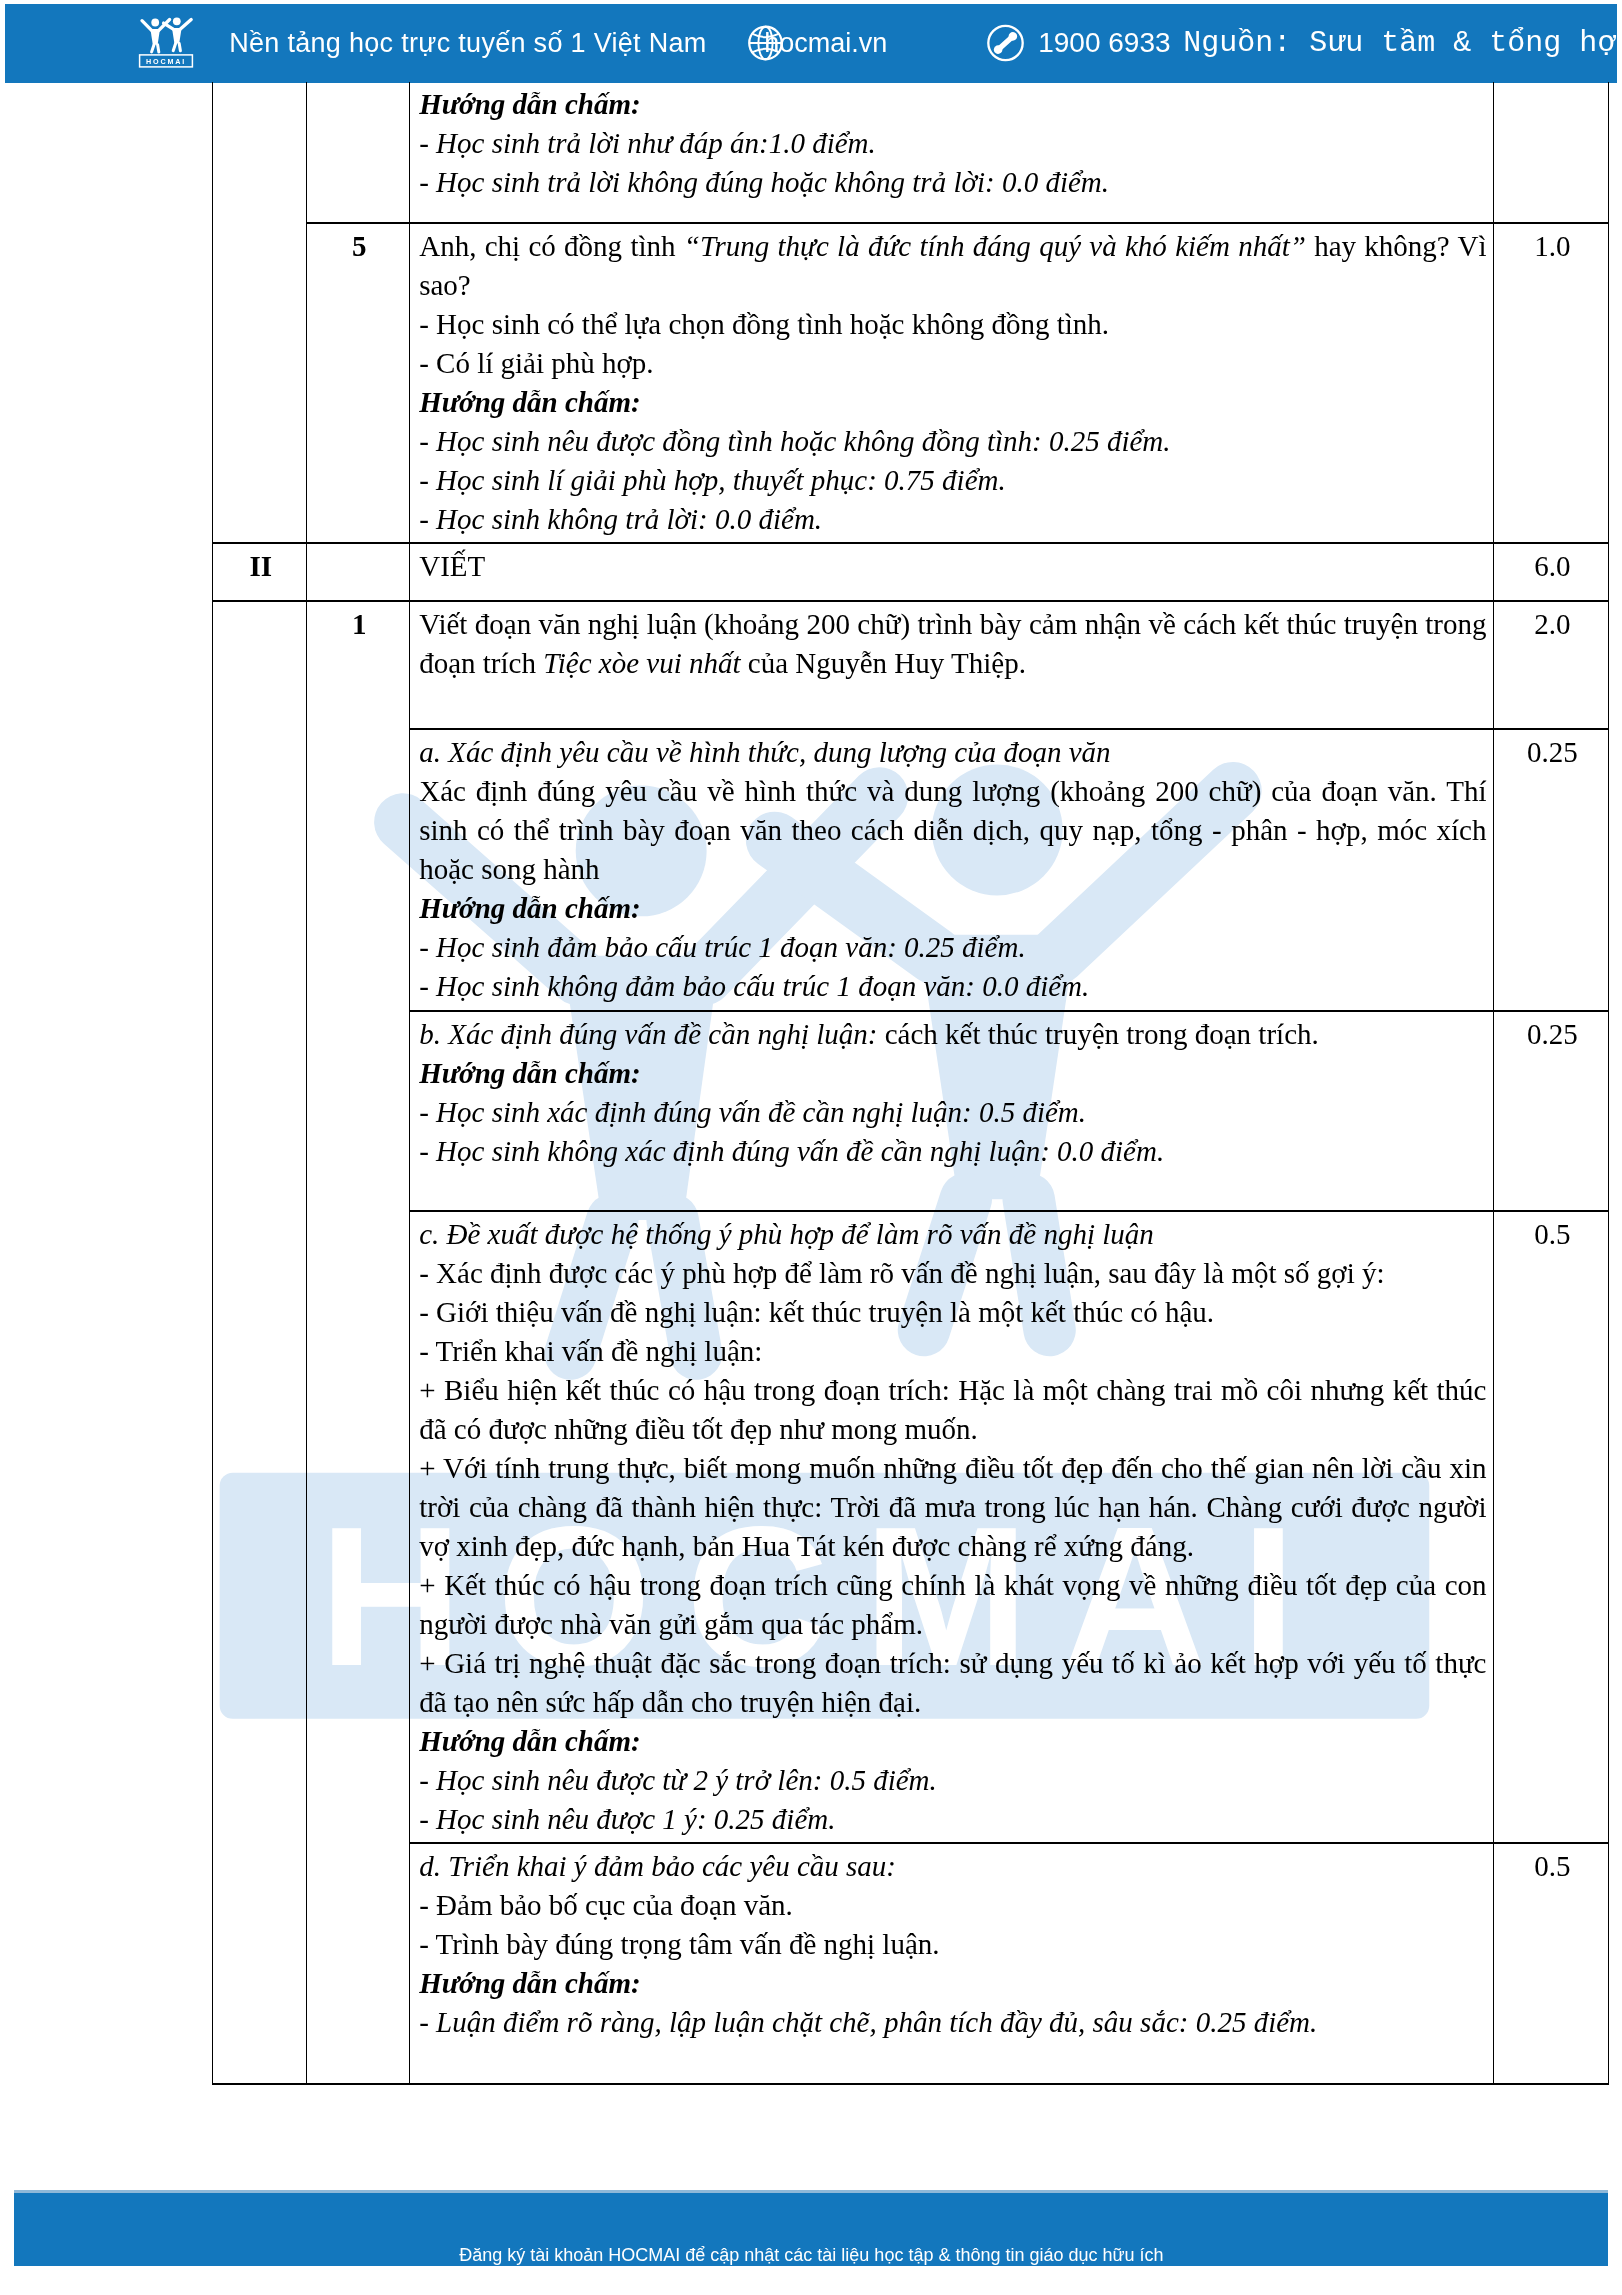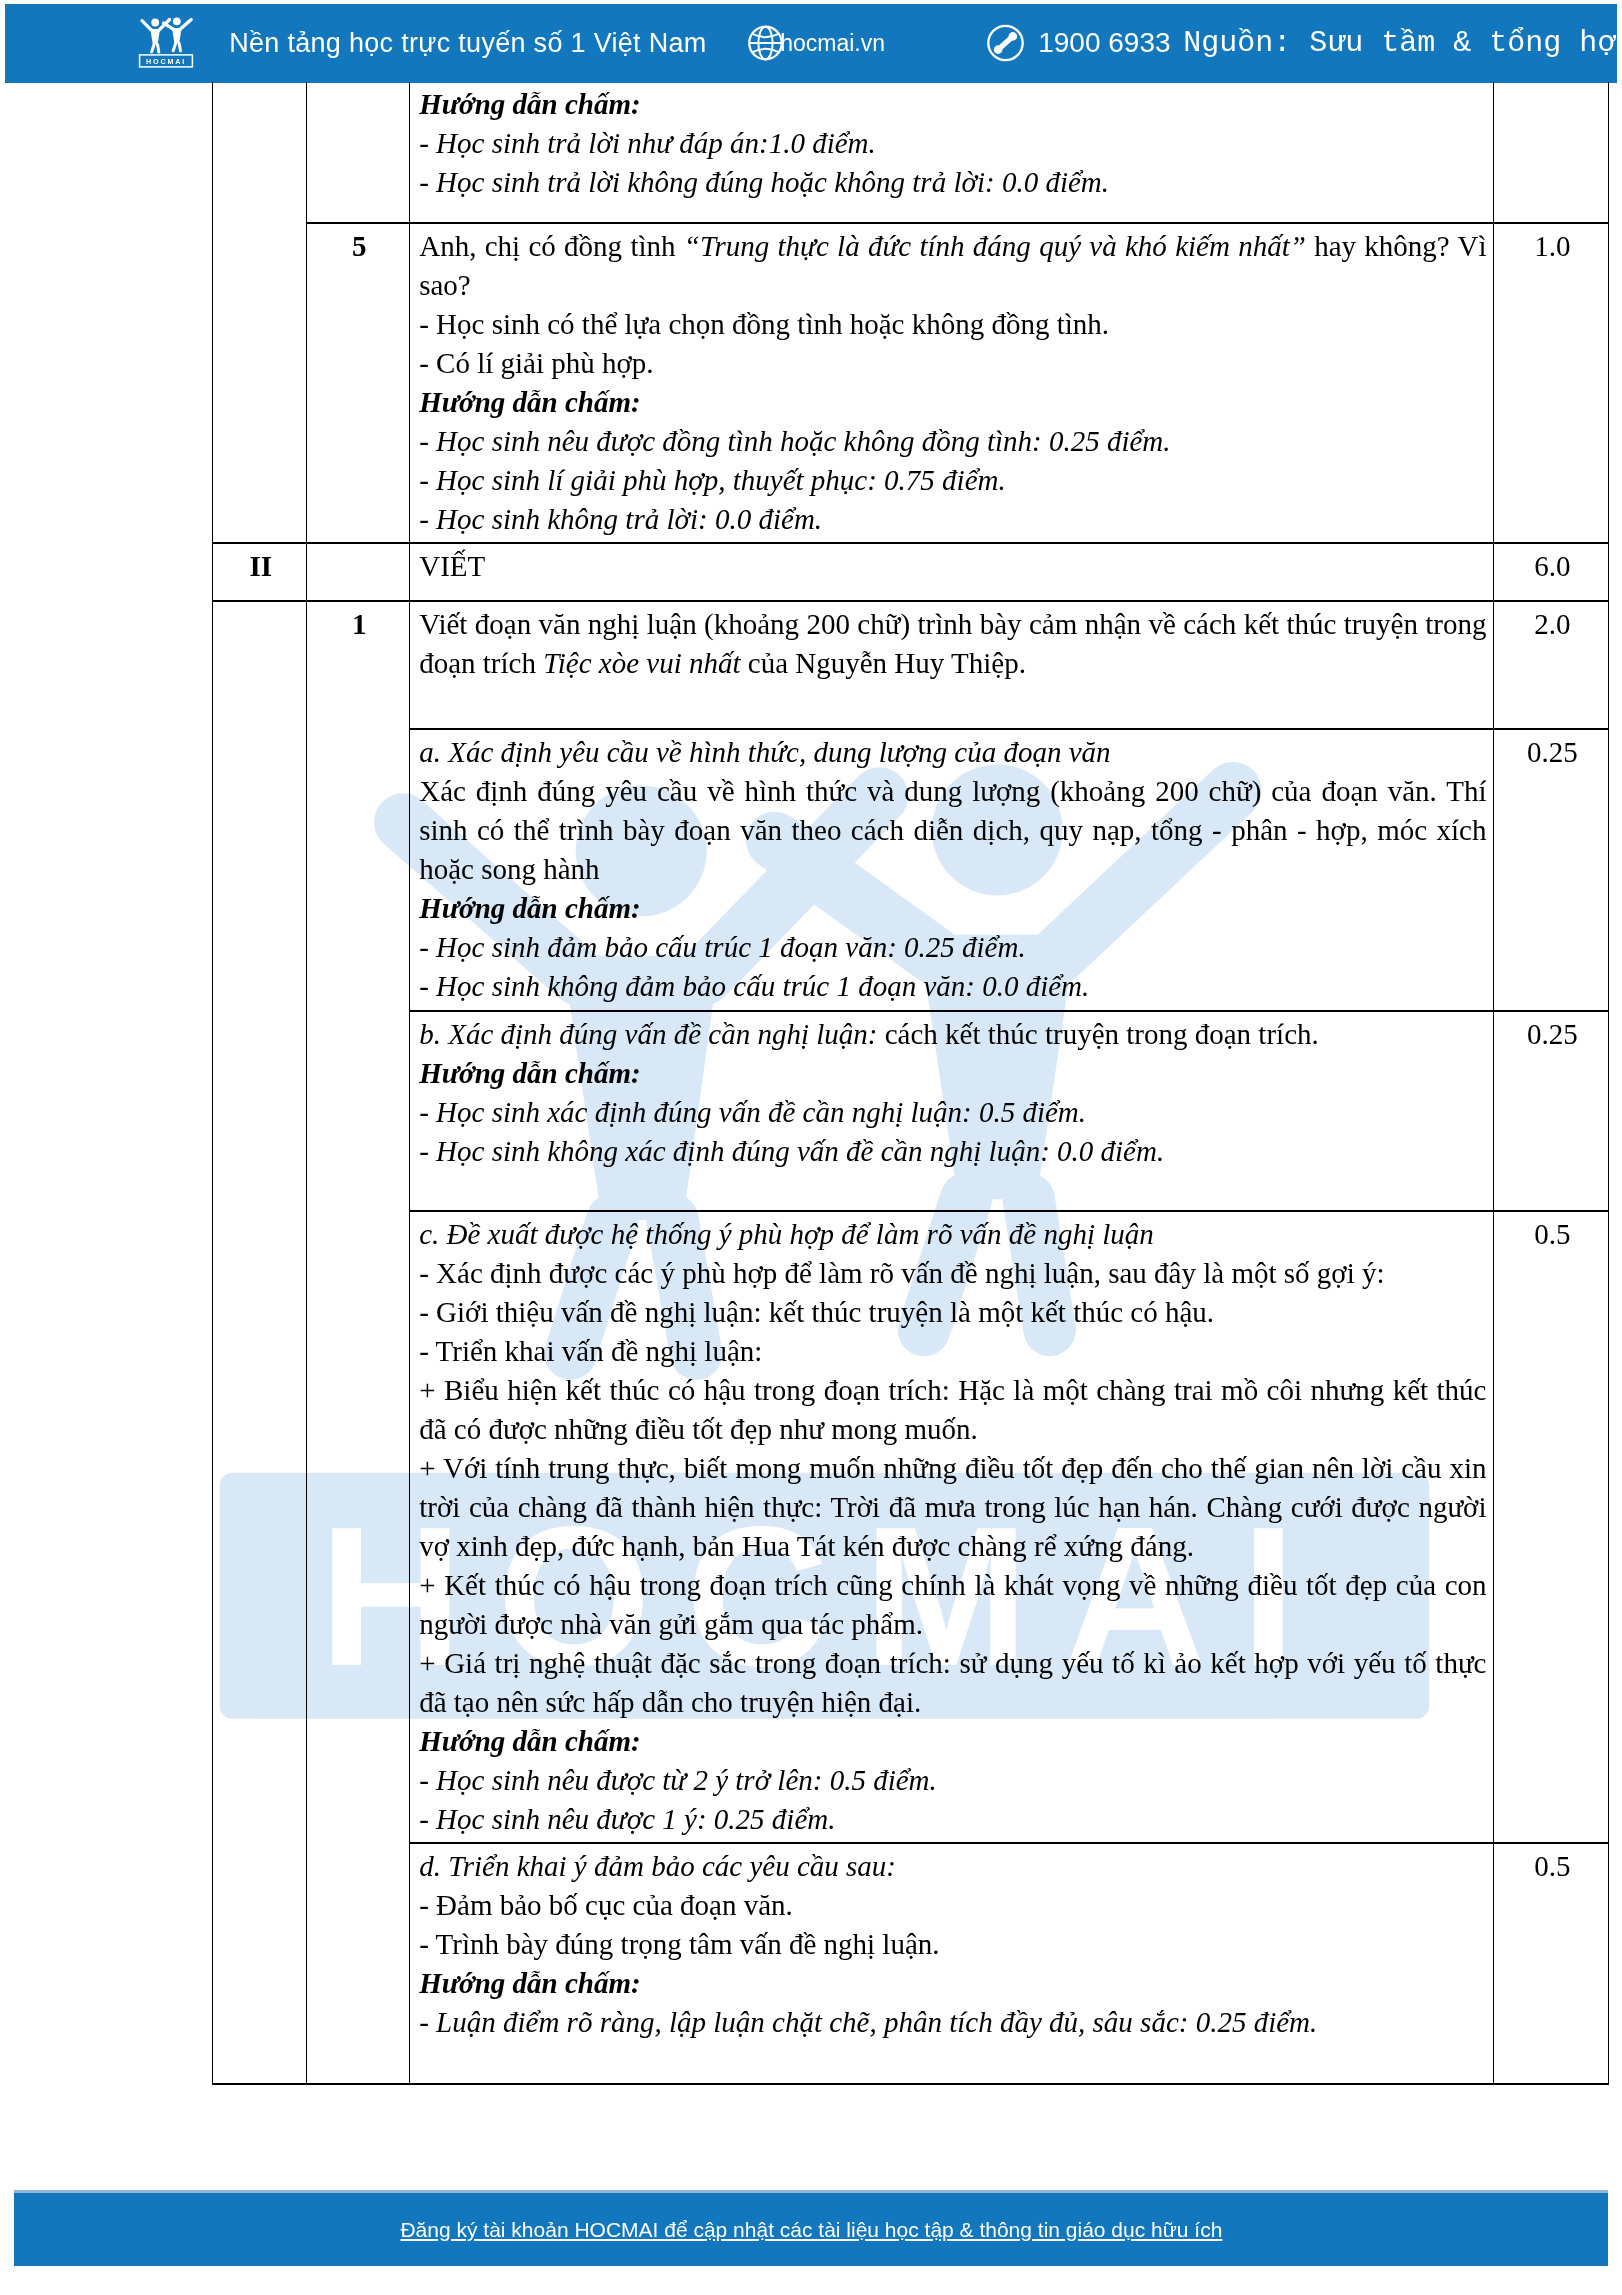--- a/index.html
+++ b/index.html
@@ -13,29 +13,29 @@
     background:#1377bd;color:#fff;
     font-family:"Liberation Sans", sans-serif;
   }
   .topbar .tagline{
     position:absolute;left:224px;top:50%;transform:translateY(-50%);
     font-size:27px;letter-spacing:0.3px;white-space:nowrap;
   }
   .logo{position:absolute;left:131px;top:10.5px;width:60px;height:59px;}
   .hicon{position:absolute;top:50%;transform:translateY(-50%);}
   .globe-icon{left:741px;}
-  .site{position:absolute;left:775px;top:50%;transform:translateY(-50%);font-size:23px;white-space:nowrap;}
+  .site{position:absolute;left:759px;top:50%;transform:translateY(-50%);font-size:27px;white-space:nowrap;}
   .phone-icon{left:980px;}
   .phone{position:absolute;left:1033px;top:50%;transform:translateY(-50%);font-size:28px;white-space:nowrap;}
   .source{position:absolute;left:1178px;top:50%;transform:translateY(-50%);font-size:30px;white-space:nowrap;font-family:Liberation Mono, monospace;}
   .bottombar{
     position:absolute;left:14.4px;top:2190px;width:1594px;height:73px;
     background:#1377bd;border-top:3.3px solid #8fb8d8;
-    display:flex;align-items:center;justify-content:center;
-    color:#fff;font-family:"Liberation Sans", sans-serif;font-size:21px;text-decoration:underline;
+    display:flex;align-items:flex-end;justify-content:center;
+    color:#fff;font-family:"Liberation Sans", sans-serif;font-size:18px;
   }
   
   .watermark{position:absolute;left:183px;top:720px;width:1296px;height:1008px;z-index:0;}
   
   table.doc{
     position:absolute;left:212px;top:82px;width:1395px;z-index:1;
     border-collapse:collapse;table-layout:fixed;
     font-size:29px;line-height:39px;color:#000;padding-left:44px;
   }
   table.doc td{

